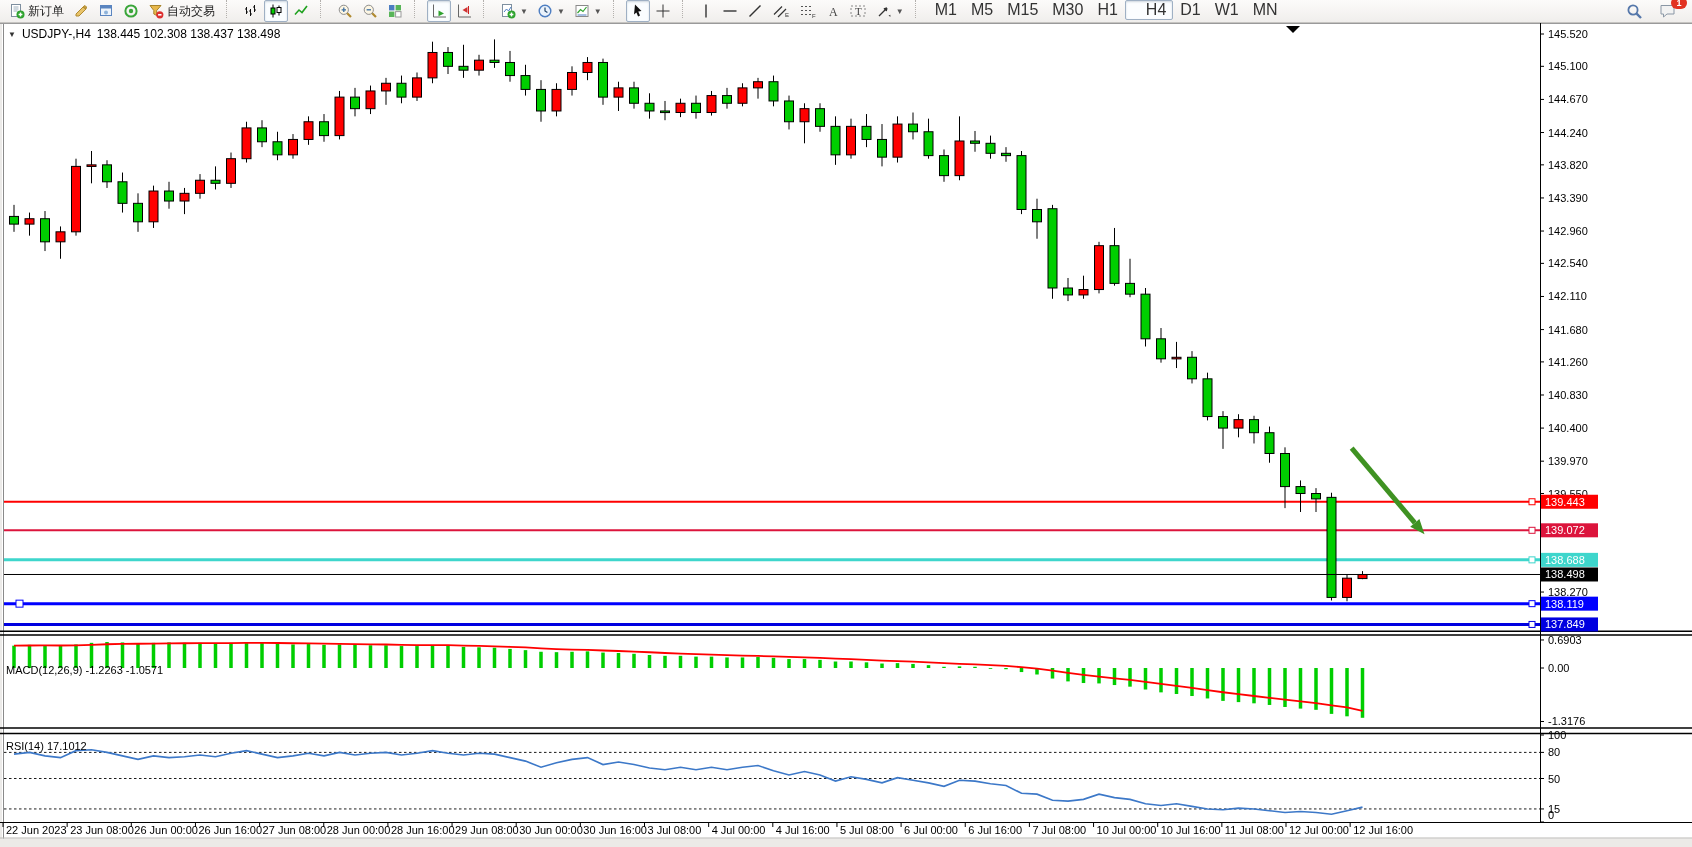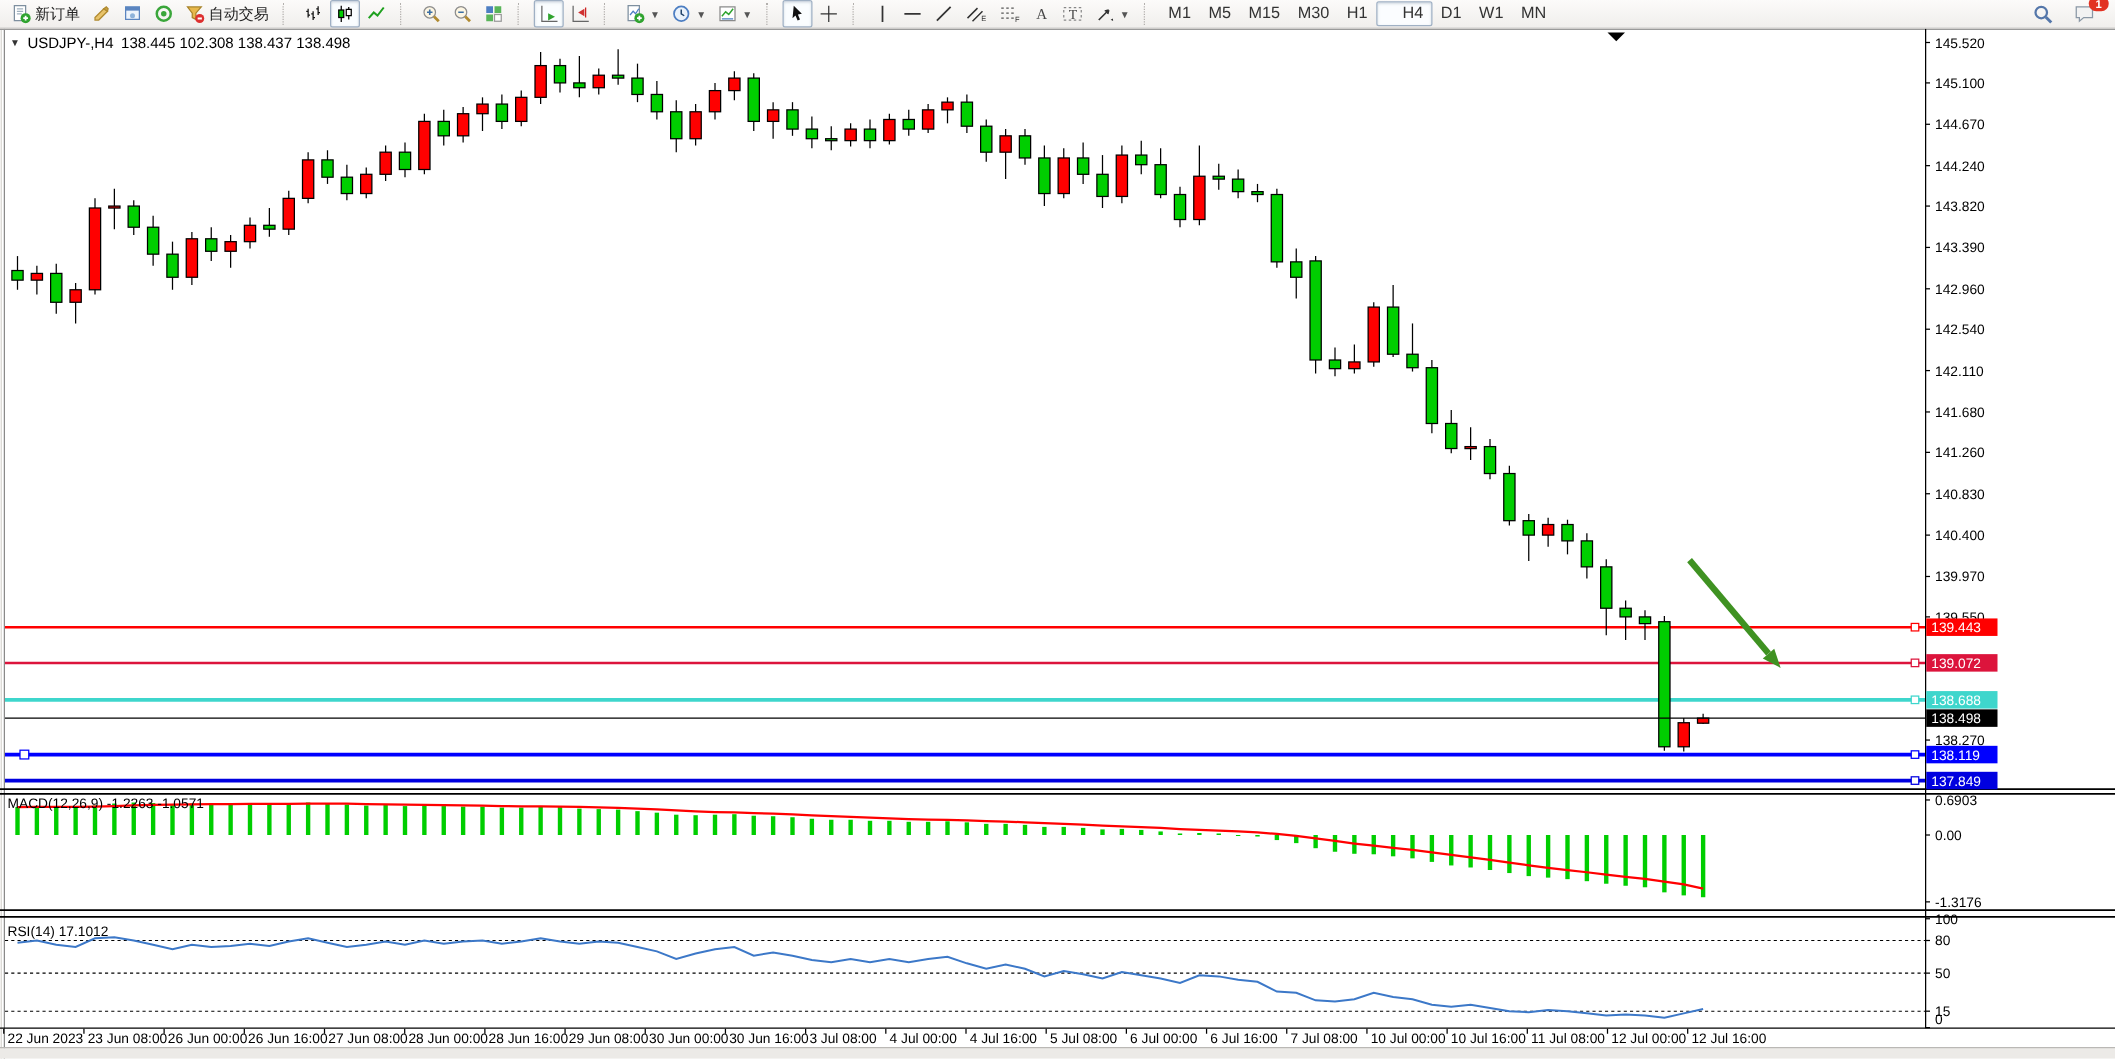--- a/index.html
+++ b/index.html
@@ -1,39 +1,39 @@
 <!DOCTYPE html>
 <html><head>
 <meta charset="utf-8">
 <style>
   html,body{margin:0;padding:0;width:1692px;height:847px;overflow:hidden;background:#fff;
     font-family:"Liberation Sans","DejaVu Sans",sans-serif;}
   #stage{position:relative;width:1692px;height:847px;}
   #chart-svg{position:absolute;left:0;top:0;}
   
   #toolbar{position:absolute;left:0;top:0;width:1692px;height:23px;box-sizing:border-box;
-    display:flex;align-items:center;padding:0 5px;gap:1px;
+    display:flex;padding:0 5px;gap:1px;
     background:linear-gradient(#fcfbfa,#f0eeec);border-bottom:1px solid #c6c4c1;z-index:5;}
   .btn{height:20px;display:flex;align-items:center;gap:3px;padding:0 3px;border:1px solid transparent;
     border-radius:2px;font-size:12px;color:#222;cursor:default;white-space:nowrap;}
   .btn.pressed{background:#fafdff;border-color:#9fb0c4;box-shadow:inset 0 1px 2px rgba(120,140,160,.35);}
   .btn svg{display:block;}
   .caret{font-size:8px;color:#555;margin-left:1px;}
   .sep{width:7px;height:18px;border-left:1px dotted #b3b0ad;margin:0 4px 0 6px;}
-  .tf-btn{height:18px;padding:0 6px;font-size:13px;color:#333;border:1px solid transparent;border-radius:2px;}
+  .tf-btn{height:18px;padding:0 6px;font-size:16px;color:#333;border:1px solid transparent;border-radius:2px;}
   .tf-btn.pressed{background:#fbfdff;border-color:#9fb0c4;box-shadow:inset 0 1px 2px rgba(120,140,160,.35);padding-left:20px;}
   #toolbar-right{margin-left:auto;display:flex;align-items:center;gap:8px;padding-right:6px;}
   #chat-wrap{position:relative;}
   #chat-badge{position:absolute;top:-4px;right:-7px;background:#e23222;color:#fff;font-size:9px;font-weight:bold;
     min-width:12px;height:12px;border-radius:7px;display:flex;align-items:center;justify-content:center;padding:0 2px;}
   
   .overlay{position:absolute;z-index:3;color:#000;}
   #chart-title{left:8px;top:27px;font-size:12px;display:flex;gap:6px;align-items:center;}
   #chart-title .tri{font-size:8px;color:#333;}
-  #macd-label{left:6px;top:637px;font-size:11px;}
+  #macd-label{left:6px;top:664px;font-size:11px;}
   #rsi-label{left:6px;top:740px;font-size:11px;}
 </style>
 </head>
 <body>
 
 <div id="stage">
 
   <svg id="chart-svg" width="1692" height="847">
       <rect x="0" y="23" width="1692" height="824" fill="#ffffff"></rect>
       <line x1="3.5" y1="23" x2="3.5" y2="847" stroke="#8a8a8a"></line>

